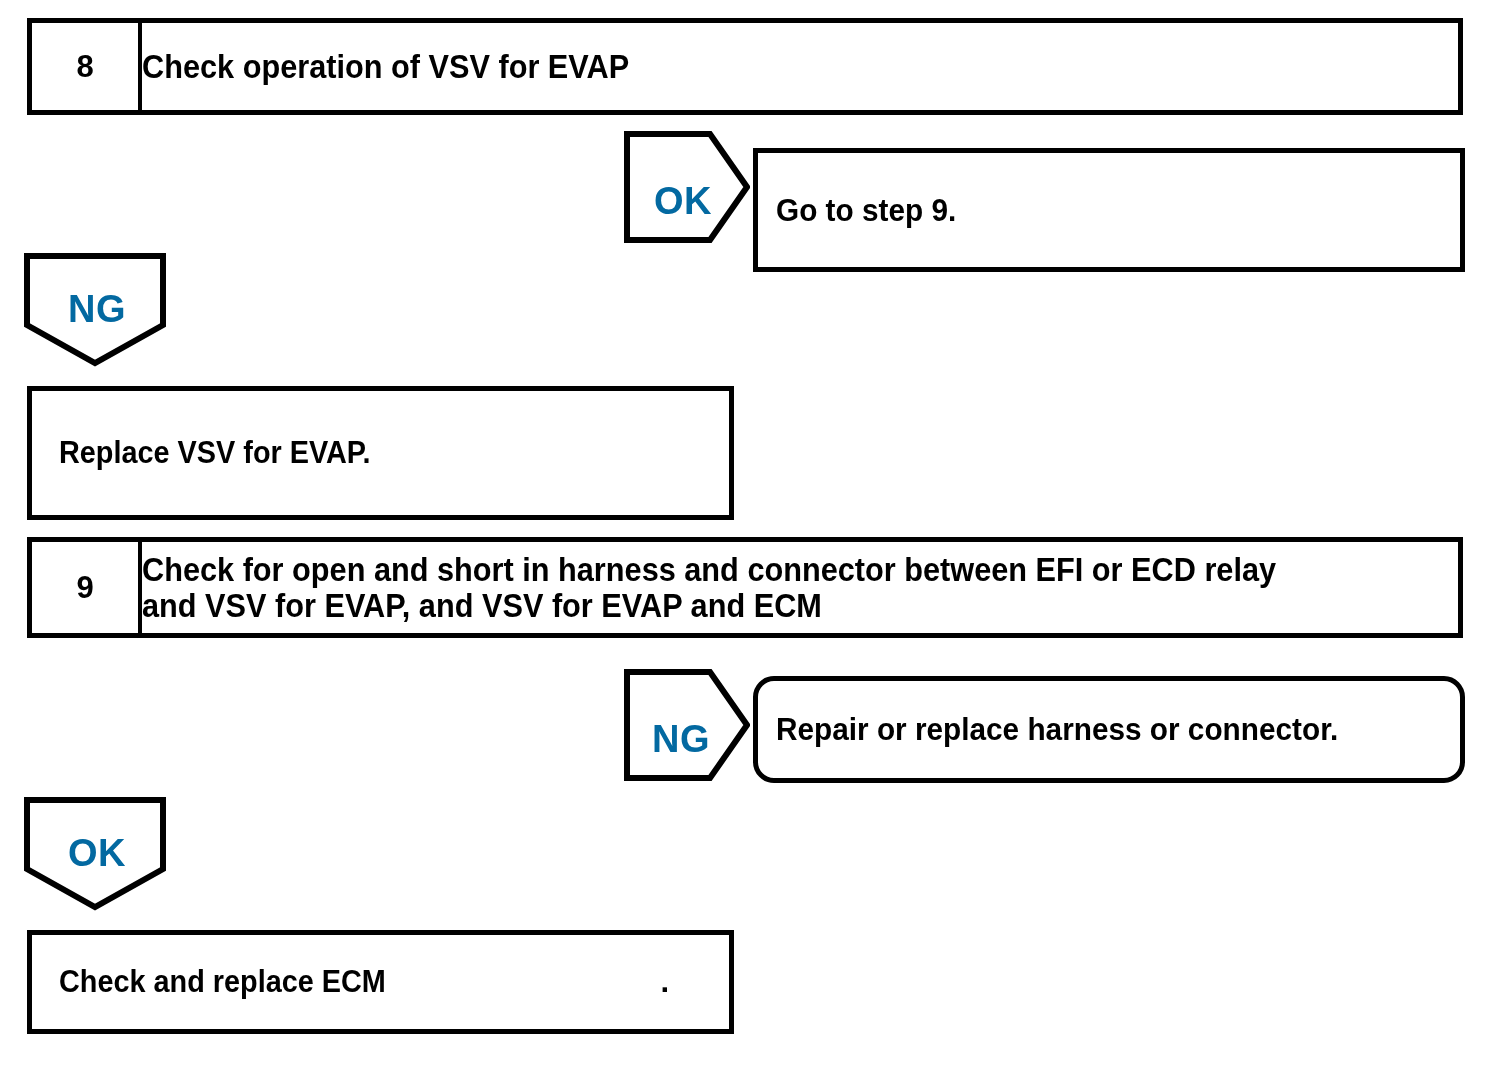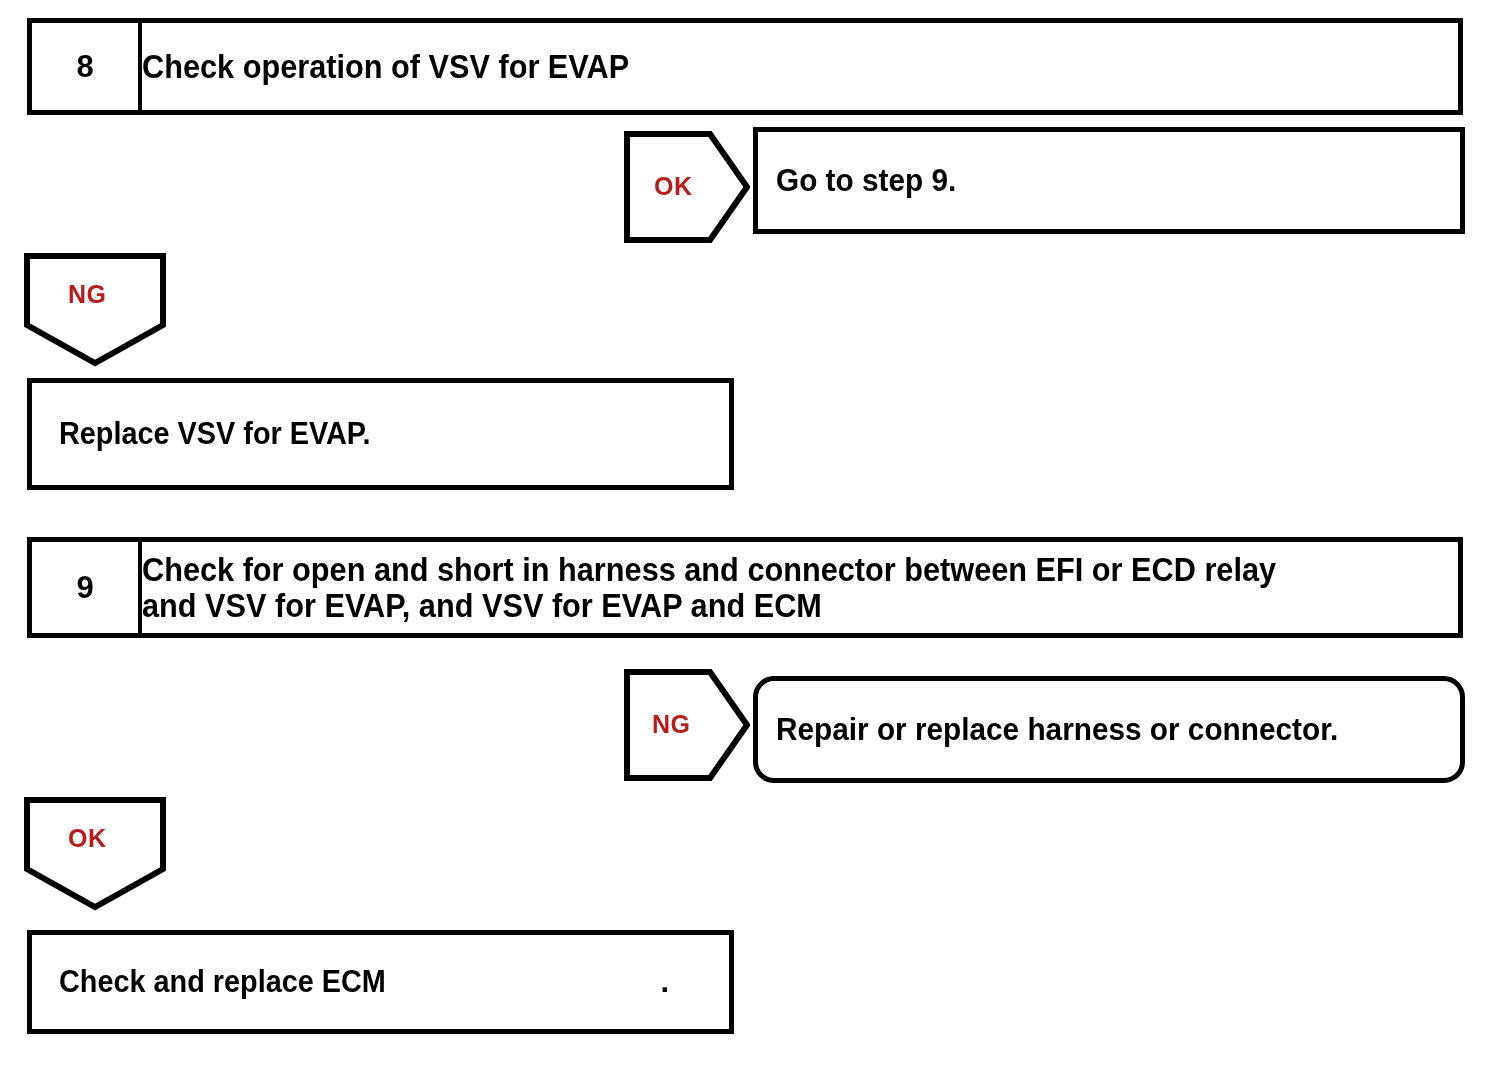--- a/index.html
+++ b/index.html
@@ -97,25 +97,26 @@
     transform: scaleX(0.93);
     transform-origin: left center;
     white-space: pre;
   }
 
   
   .chev { position: absolute; }
   .chev svg { display: block; }
   .chev-label {
     position: absolute;
-    font-size: 25px;
+    font-size: 38px;
     font-weight: bold;
-    color: #b91c1c;
+    color: #0369a1;
     letter-spacing: 0.5px;
     pointer-events: none;
+    margin-top: 8px;
   }
 </style>
 </head>
 <body>
 
 <div id="page">
 
   <div class="abs box step-box" style="left:27px; top:18px; width:1436px; height:97px;">
     <div class="step-num-cell">
       <span class="step-num">8</span>
@@ -125,32 +126,32 @@
     </div>
   </div>
 
   <div class="chev abs" style="left:624px; top:131px;">
     <svg width="126" height="112" viewBox="0 0 126 112" aria-hidden="true">
       <polygon points="3,3 86,3 123,56 86,109 3,109" fill="#ffffff" stroke="#000000" stroke-width="6" stroke-linejoin="miter"></polygon>
     </svg>
     <span class="chev-label" style="left:30px; top:41px;">OK</span>
   </div>
 
-  <div class="abs box result-box" style="left:753px; top:127px; width:712px; height:107px;">
+  <div class="abs box result-box" style="left:753px; top:148px; width:712px; height:124px;">
     <span class="result-text">Go to step 9.</span>
   </div>
 
   <div class="chev abs" style="left:24px; top:253px;">
     <svg width="145" height="117" viewBox="0 0 145 117" aria-hidden="true">
       <polygon points="3,3 139,3 139,72 71,110 3,72" fill="#ffffff" stroke="#000000" stroke-width="6" stroke-linejoin="miter"></polygon>
     </svg>
     <span class="chev-label" style="left:44px; top:27px;">NG</span>
   </div>
 
-  <div class="abs box action-box" style="left:27px; top:378px; width:707px; height:112px;">
+  <div class="abs box action-box" style="left:27px; top:386px; width:707px; height:134px;">
     <span class="action-text">Replace VSV for EVAP.</span>
   </div>
 
   <div class="abs box step-box" style="left:27px; top:537px; width:1436px; height:101px;">
     <div class="step-num-cell">
       <span class="step-num">9</span>
     </div>
     <div class="step-title-cell">
       <span class="step-title">Check for open and short in harness and connector between EFI or ECD relay
 and VSV for EVAP, and VSV for EVAP and ECM</span>

